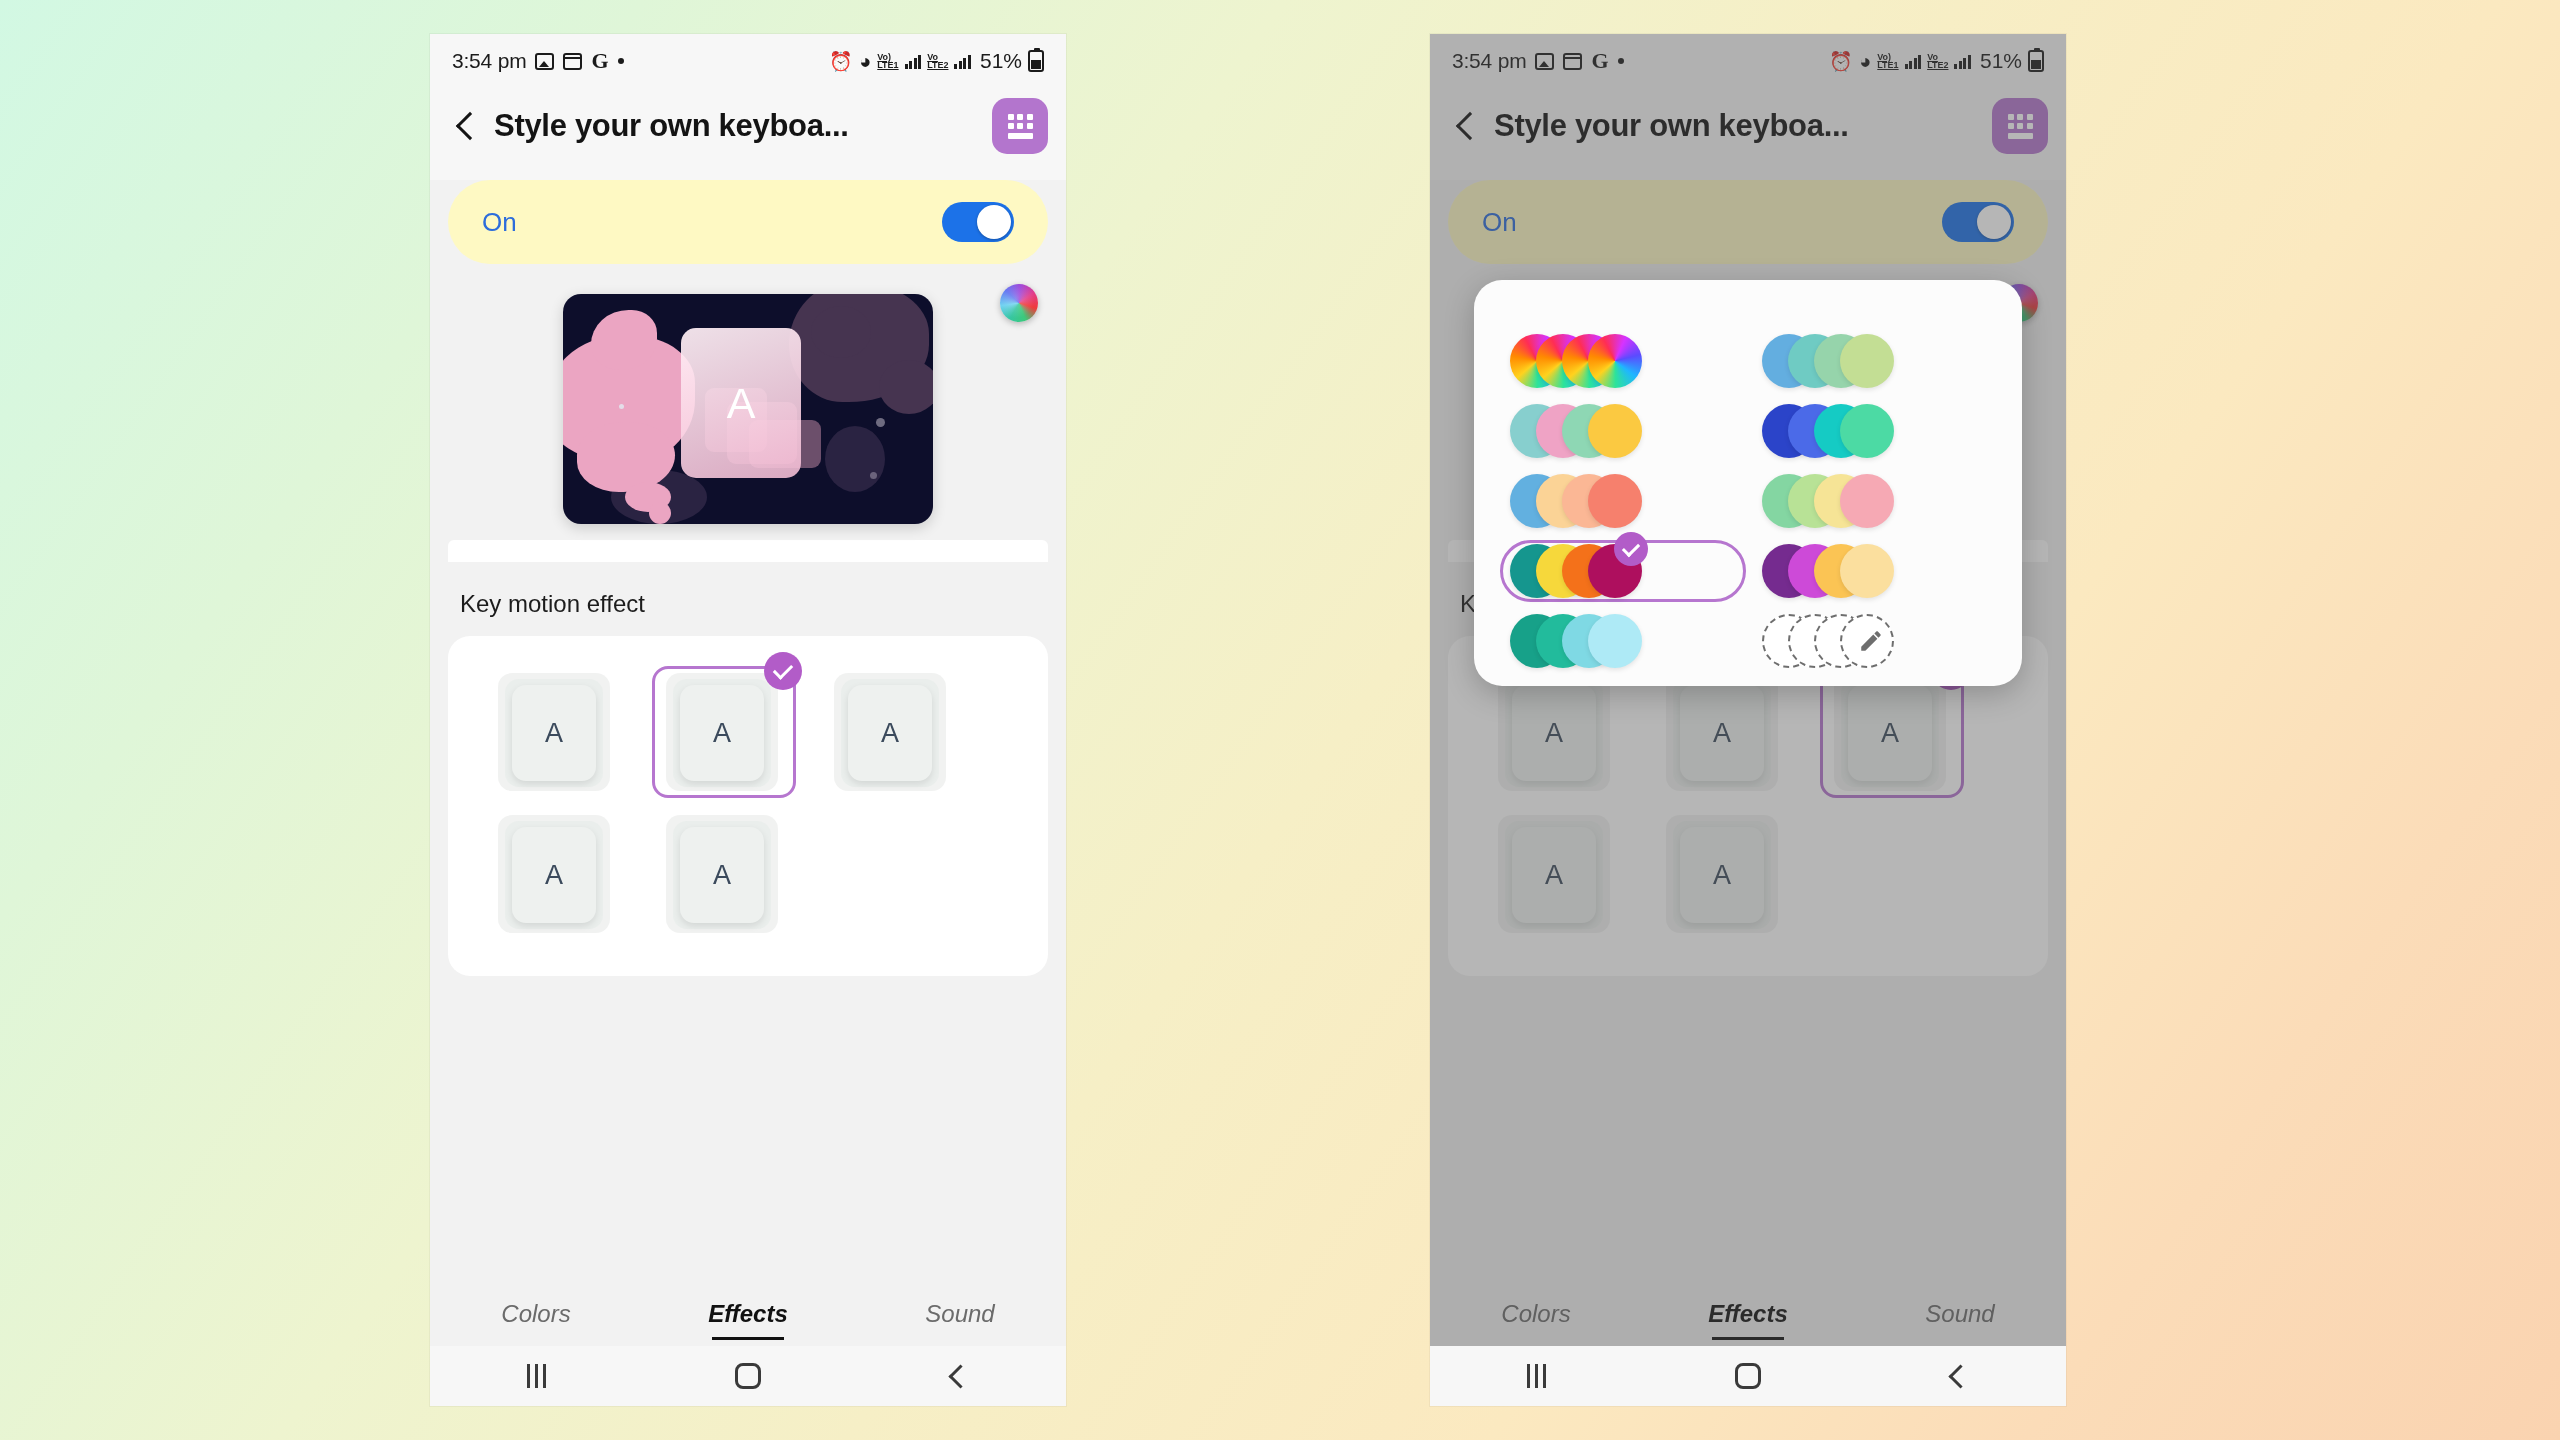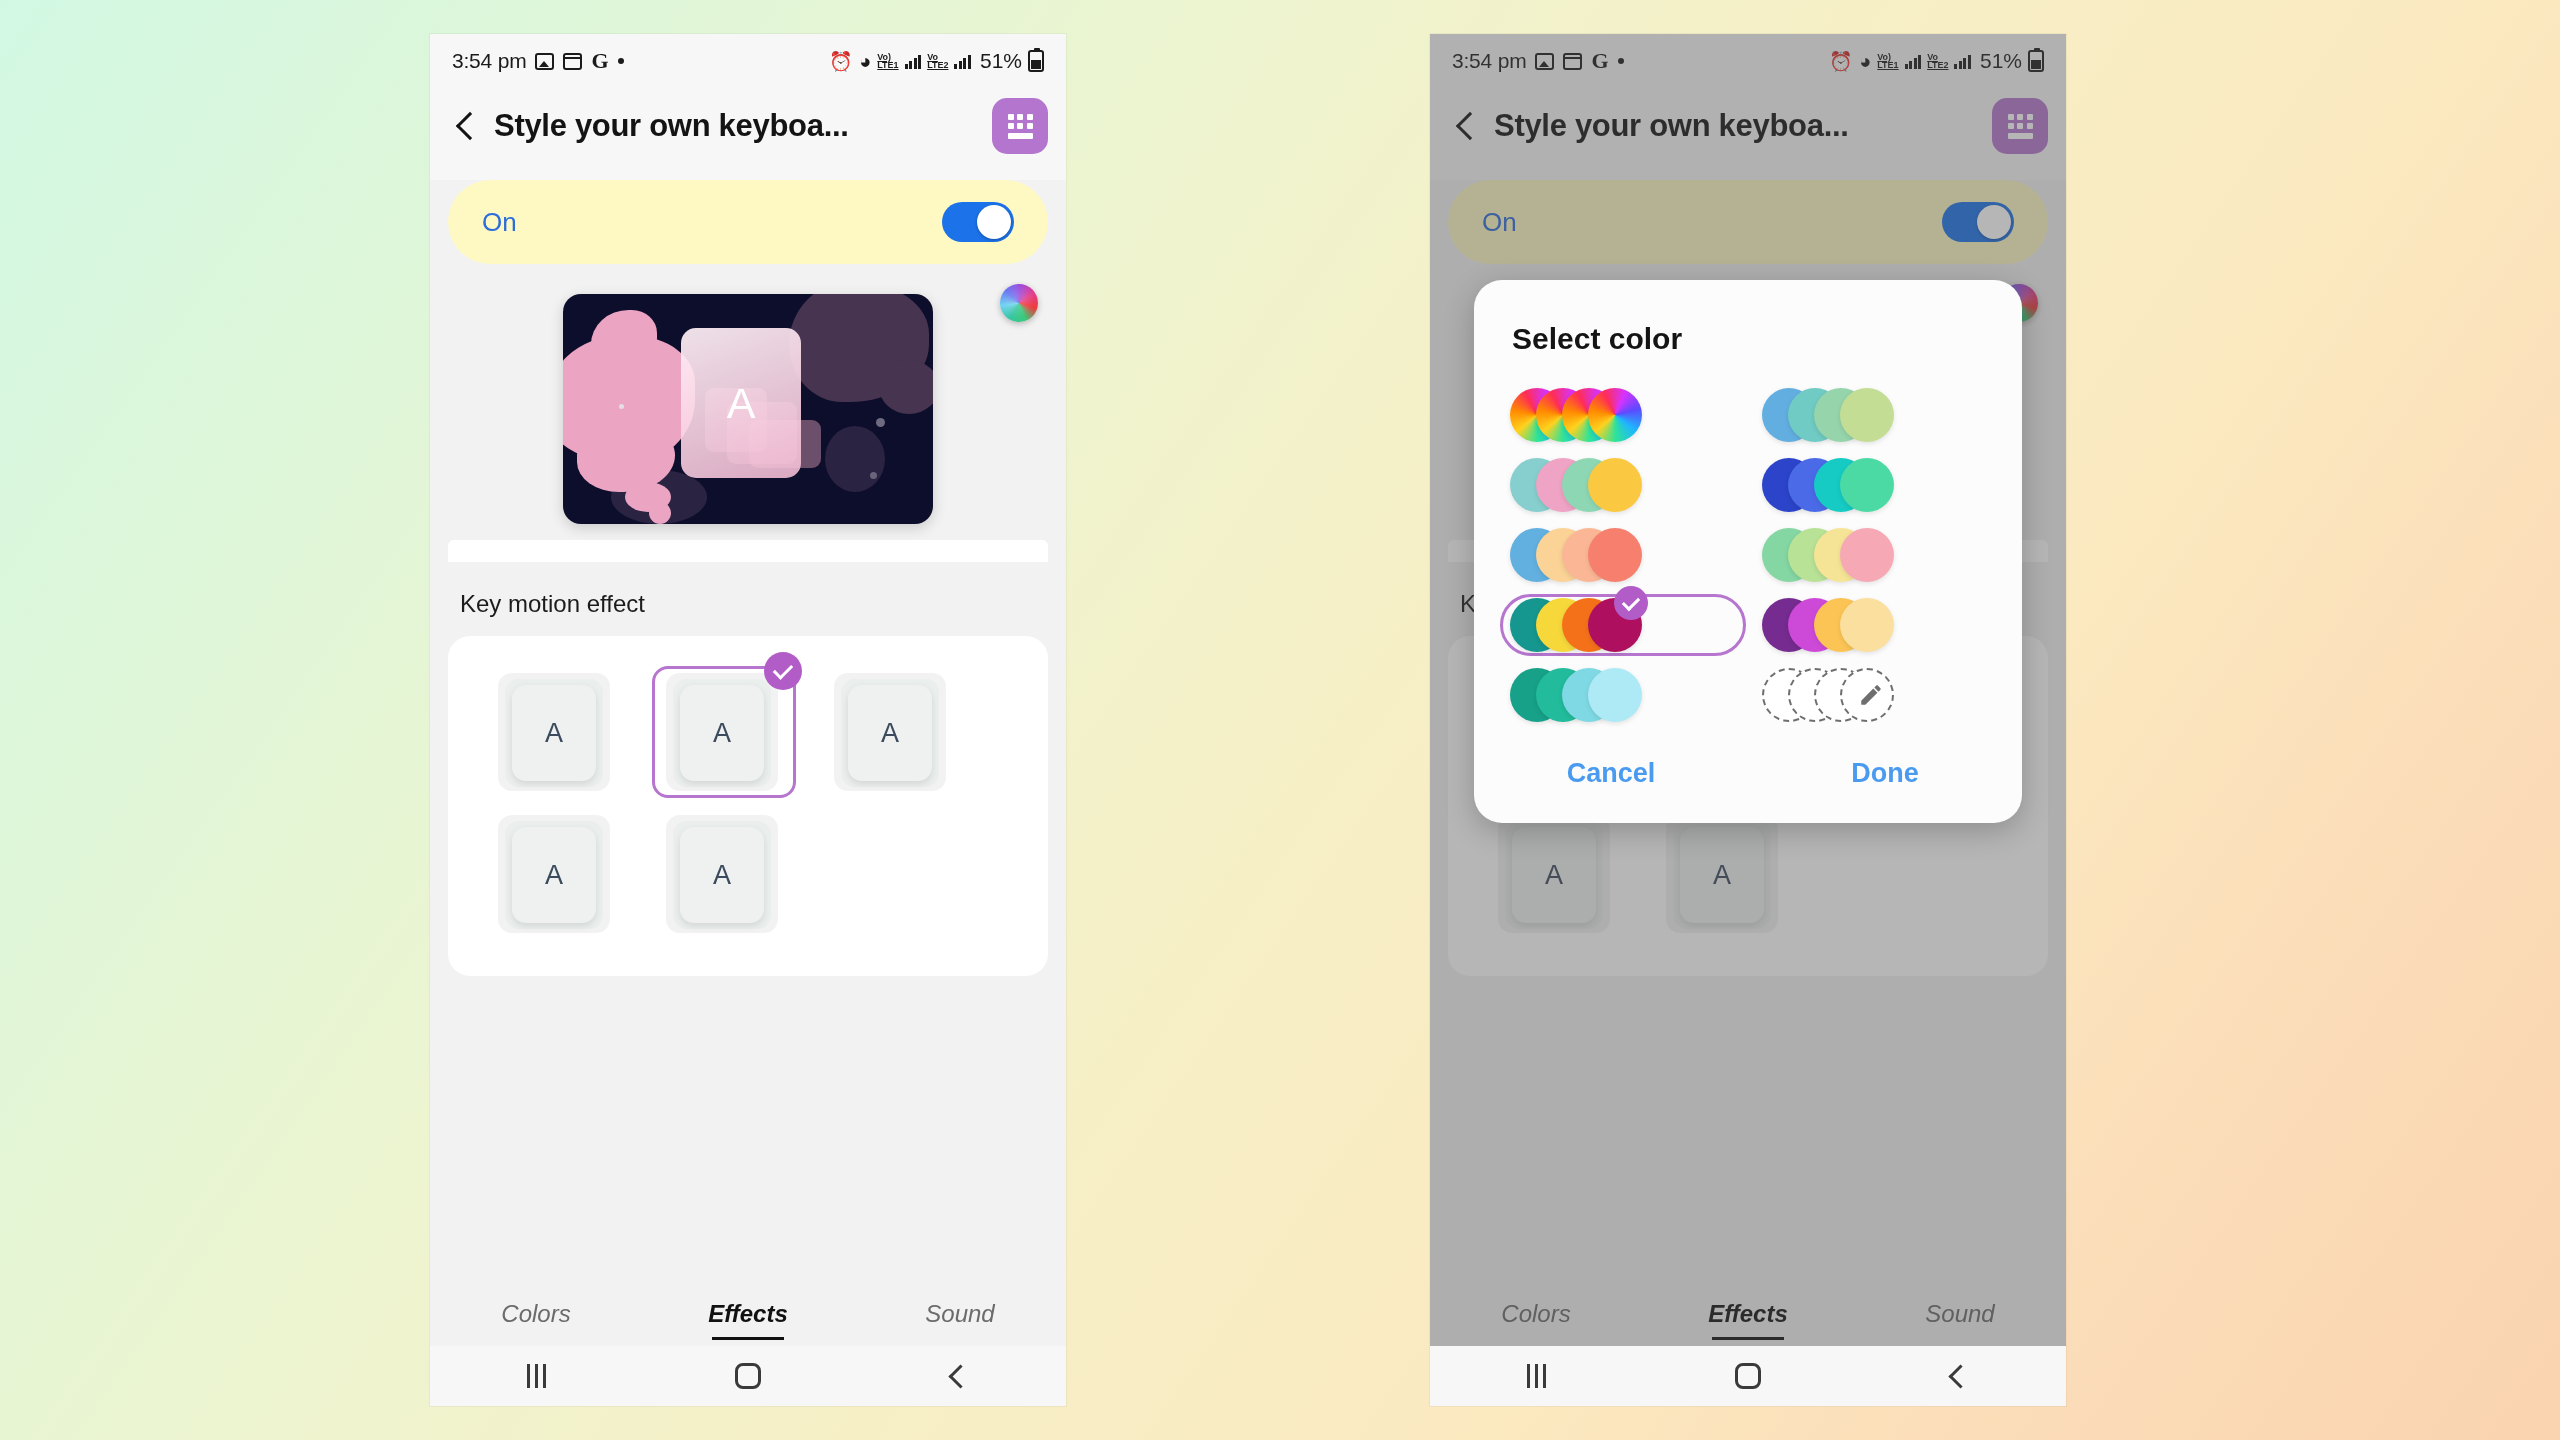--- a/index.html
+++ b/index.html
@@ -577,21 +577,20 @@
 
     <div class="tabbar">
       <div class="tab">Colors</div>
       <div class="tab active">Effects</div>
       <div class="tab">Sound</div>
     </div>
 
     <div class="scrim"></div>
 
     <div class="dialog">
-      <div class="dlg-title">Select color</div>
       <div class="sw-grid">
 
         <div class="sw-row">
           <div class="sw-cell">
             <div class="sw-stack">
               <span style="background:conic-gradient(from 230deg,#ffd21e,#ff8a00,#ff2d55,#d633ff,#5b4bff,#1fb6ff,#2de39a,#ffd21e);"></span>
               <span style="background:conic-gradient(from 230deg,#ffd21e,#ff8a00,#ff2d55,#d633ff,#5b4bff,#1fb6ff,#2de39a,#ffd21e);"></span>
               <span style="background:conic-gradient(from 230deg,#ffd21e,#ff8a00,#ff2d55,#d633ff,#5b4bff,#1fb6ff,#2de39a,#ffd21e);"></span>
               <span style="background:conic-gradient(from 230deg,#ffd21e,#ff8a00,#ff2d55,#d633ff,#5b4bff,#1fb6ff,#2de39a,#ffd21e);"></span>
             </div>
@@ -680,24 +679,20 @@
                 <span></span>
                 <span></span>
               <svg class="pencil" viewBox="0 0 24 24">
                 <path d="M3 17.2V21h3.8L17.9 9.9l-3.8-3.8L3 17.2zM20.7 7.1c.4-.4.4-1 0-1.4l-2.4-2.4c-.4-.4-1-.4-1.4 0l-1.8 1.8 3.8 3.8 1.8-1.8z" fill="#6e6e6e"></path>
               </svg>
             </div>
           </div>
         </div>
 
       </div>
-      <div class="dlg-actions">
-        <div class="dlg-btn">Cancel</div>
-        <div class="dlg-btn">Done</div>
-      </div>
     </div>
 
     <div class="navbar" style="z-index:7;">
       <div class="navbtn">
         <span class="nav-recents">
             <i></i>
             <i></i>
             <i></i>
           </span>
       </div>

